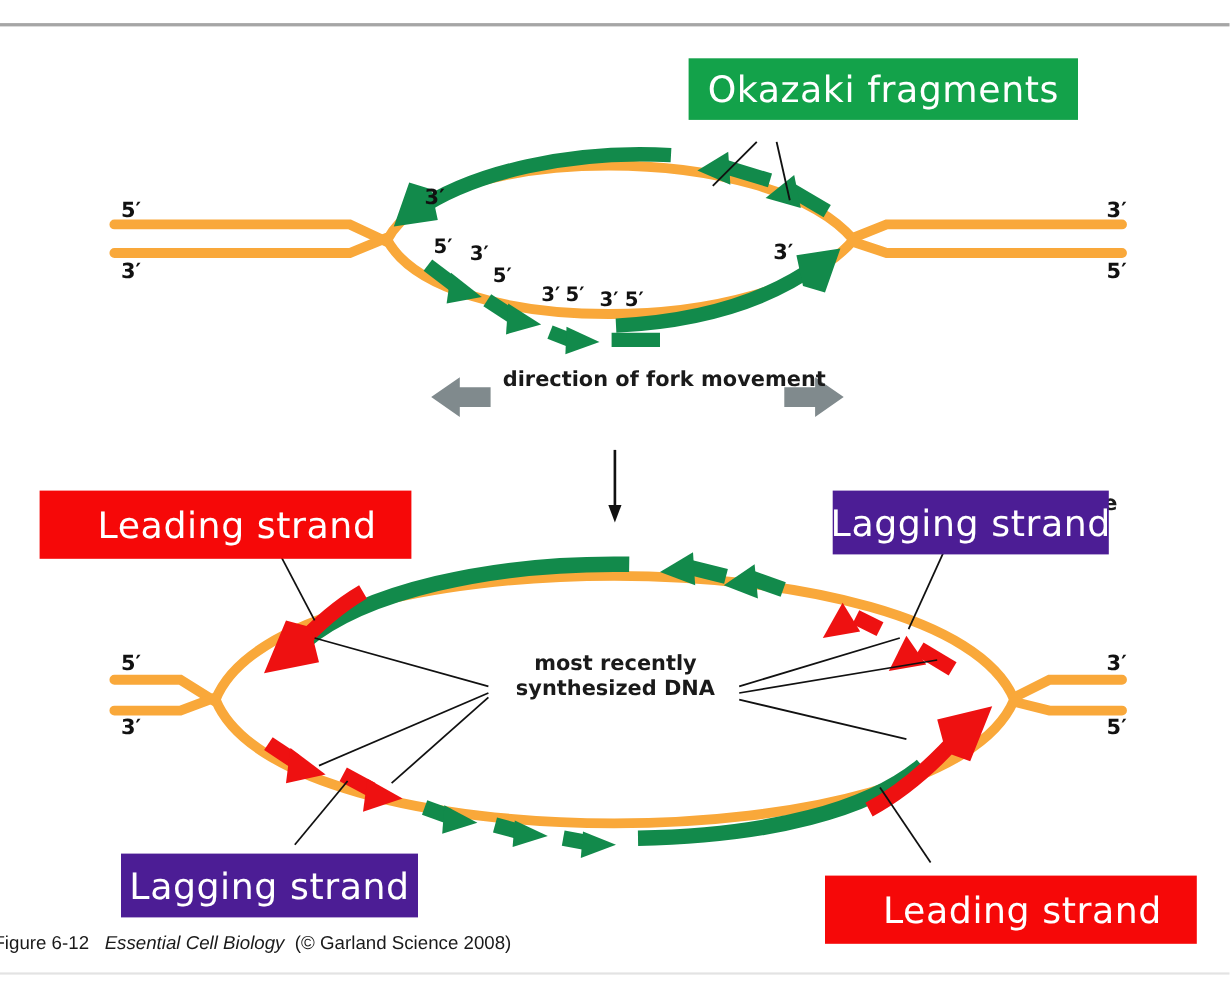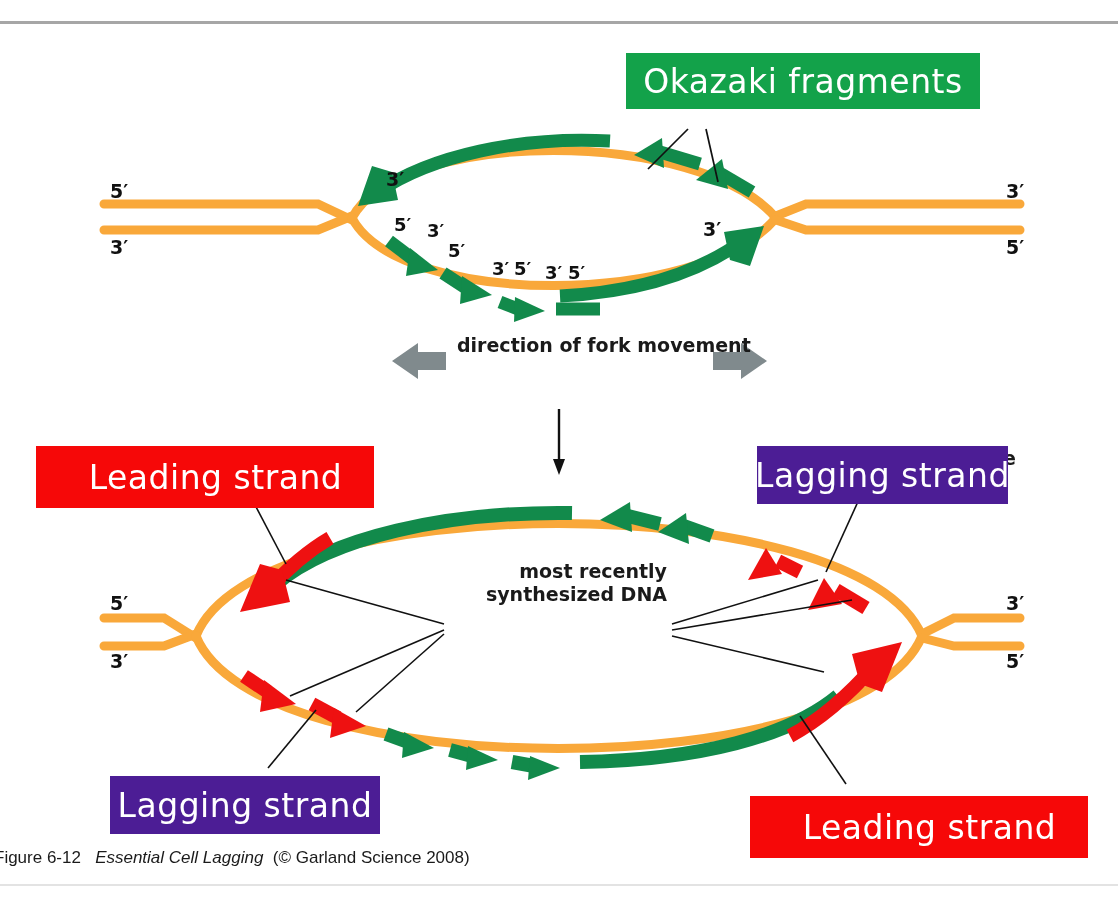--- a/index.html
+++ b/index.html
@@ -282,29 +282,29 @@
     <div class="hidden-word" style="left:1003px; top:425px;">e</div>
 
     <div class="label-box label-red" style="left:36px; top:422px; width:317px; height:62px;">Leading  strand</div>
 
     <div class="label-box label-navy" style="left:757px; top:422px; width:251px; height:58px;">Lagging strand</div>
 
     <div class="label-box label-navy" style="left:110px; top:752px; width:270px; height:58px;">Lagging strand</div>
 
     <div class="label-box label-red" style="left:750px; top:772px; width:317px; height:62px;">Leading  strand</div>
 
-    <div class="center-note" style="left:452px; top:536px; width:215px;text-align:right;">most recently
+    <div class="center-note" style="left:452px; top:568px; width:215px;">most recently
 synthesized DNA</div>
 
     <div class="prime" style="left:110px; top:570px;">5′</div>
     <div class="prime" style="left:110px; top:628px;">3′</div>
     <div class="prime" style="left:1006px; top:570px;">3′</div>
     <div class="prime" style="left:1006px; top:628px;">5′</div>
   </div>
 
   <div class="figure-caption">
     <span>Figure 6-12</span>
-    <span>&nbsp;&nbsp;</span><span class="italic">Essential Cell Lagging</span>
+    <span>&nbsp;&nbsp;</span><span class="italic">Essential Cell Biology</span>
     <span>&nbsp;</span><span>(© Garland Science 2008)</span>
   </div>
 
   <div class="rule-bottom"></div>
 </div>
 
 </body></html>

